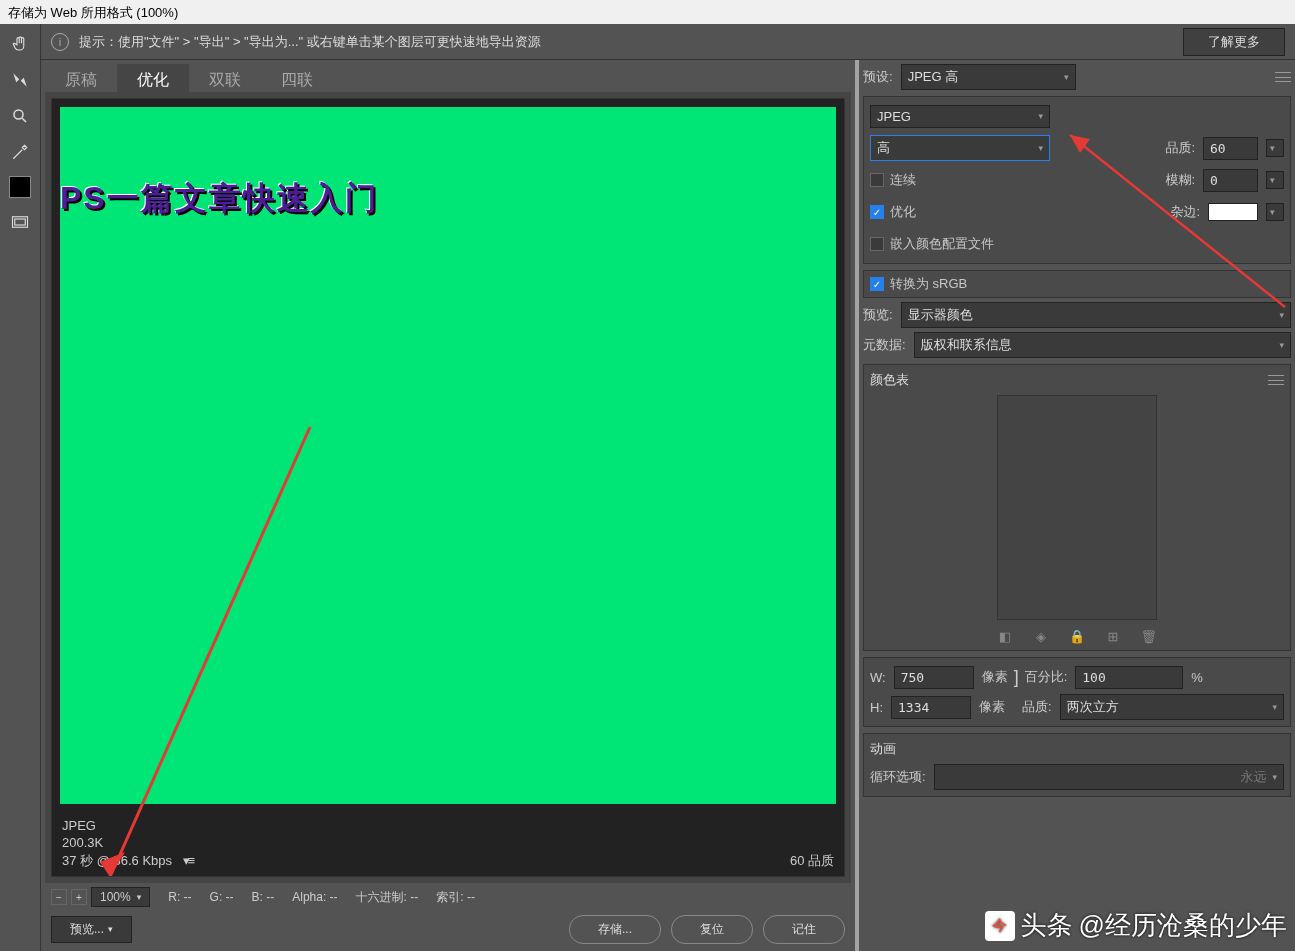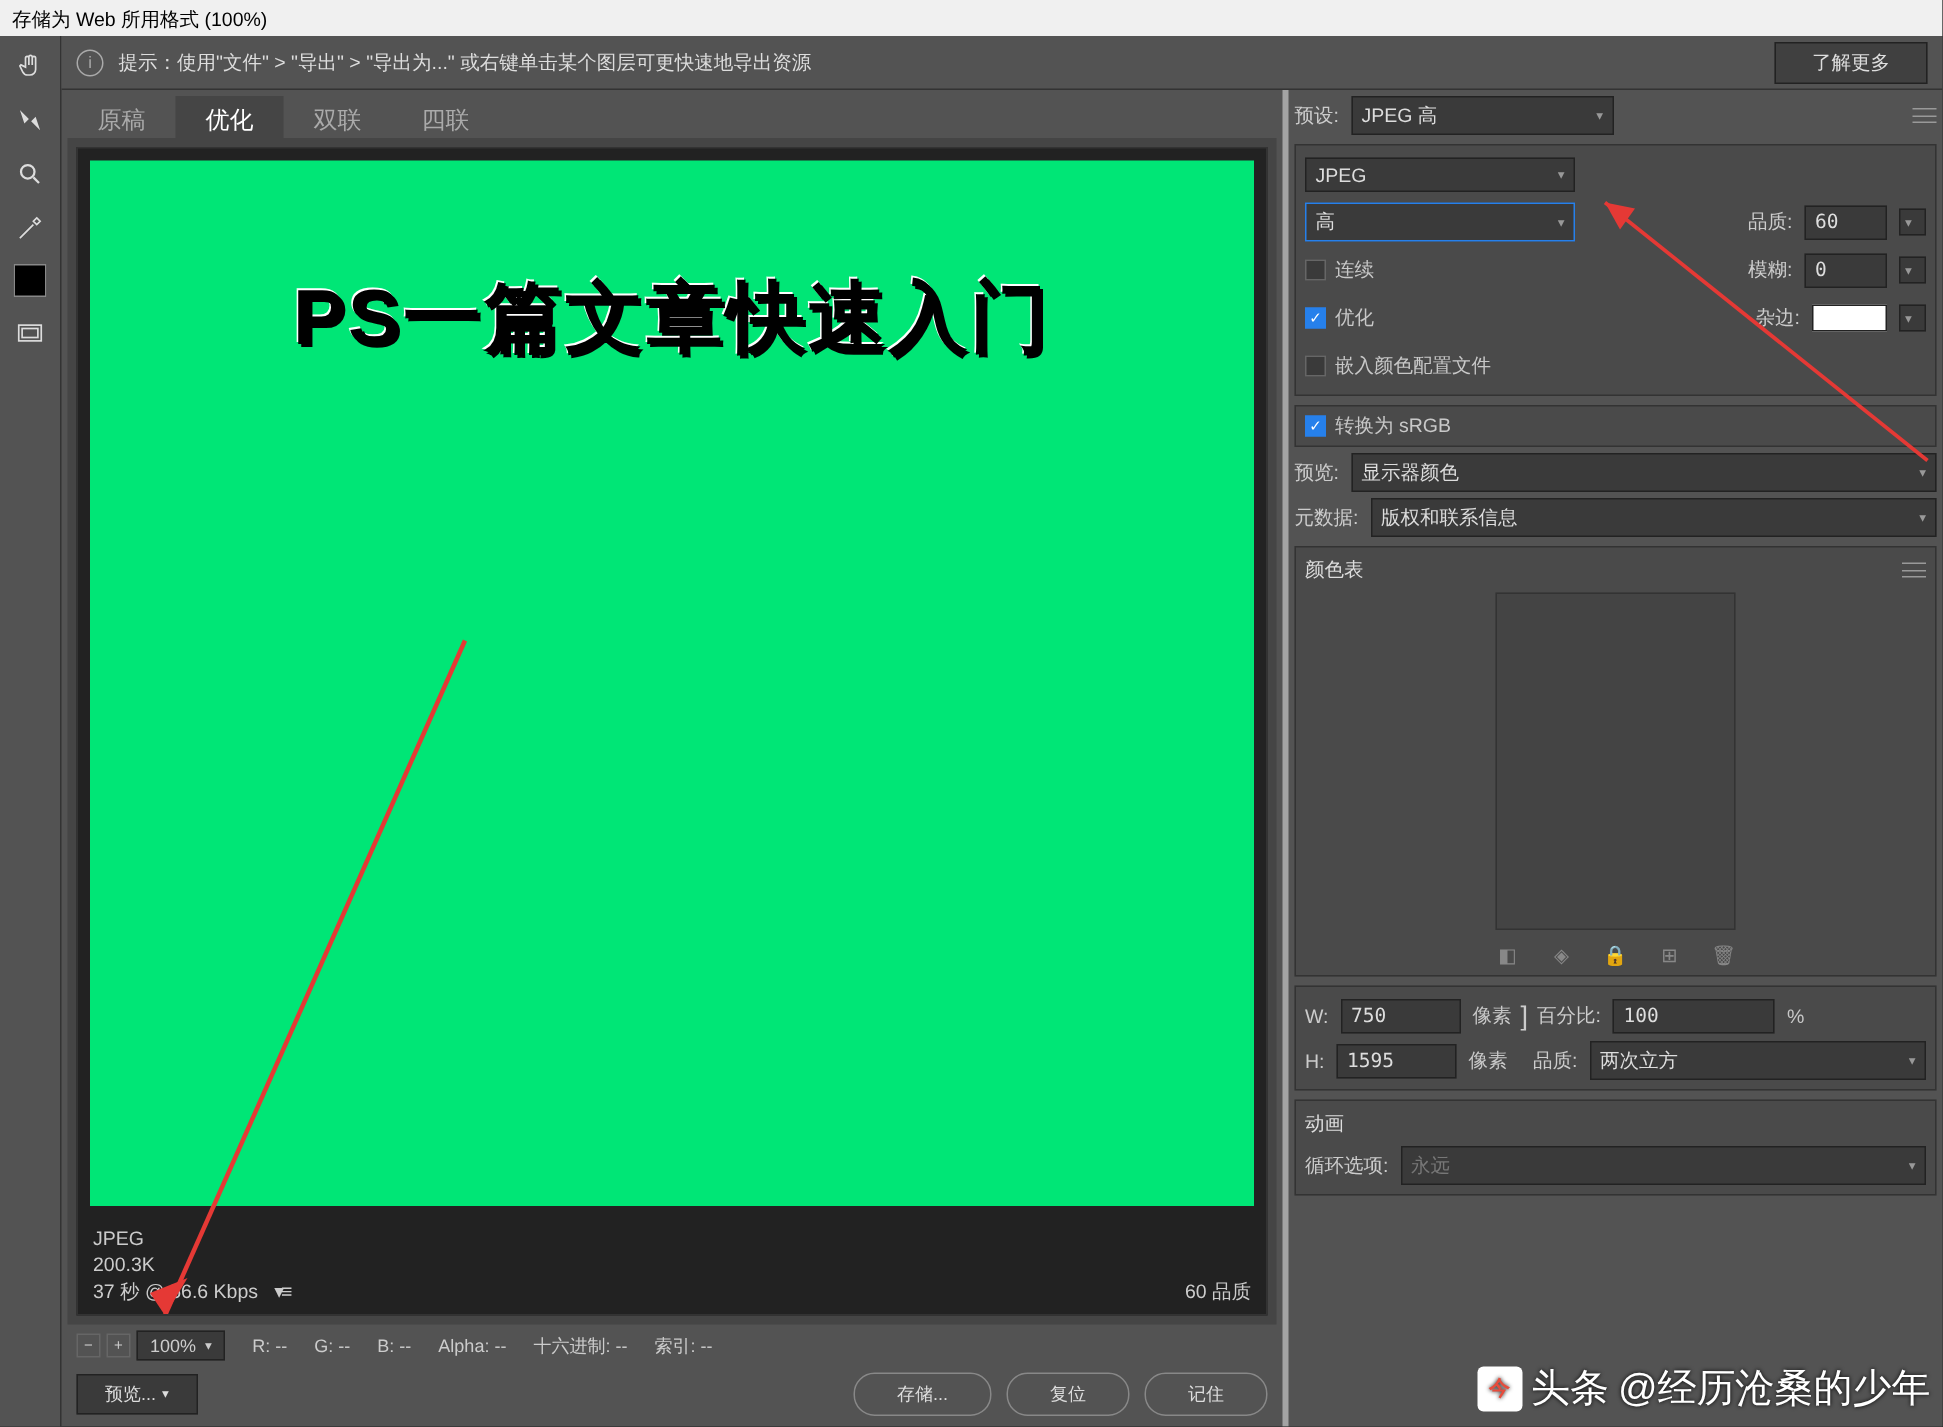--- a/index.html
+++ b/index.html
@@ -15,21 +15,21 @@
 .tipbar .tiptext { flex: 1; color: #ddd; font-size: 13px; }
 .tipbar .learnmore { background: #404040; border: 1px solid #222; padding: 4px 24px; color: #ddd; cursor: pointer; font-size: 13px; }
 .previewwrap { flex: 1; display: flex; }
 .previewarea { flex: 1; display: flex; flex-direction: column; padding: 4px; }
 .tabs { display: flex; height: 28px; }
 .tab { padding: 6px 20px; color: #aaa; cursor: pointer; font-size: 16px; }
 .tab.active { background: #454545; color: #fff; }
 .canvaswrap { flex: 1; background: #454545; padding: 6px; display: flex; flex-direction: column; }
 .canvas { flex: 1; background: #222; border: 1px solid #333; display: flex; flex-direction: column; position: relative; overflow: hidden; }
 .image { flex: 1; margin: 8px; background: #00e676; position: relative; }
-.image .headline { color: #000000; font-size: 52px; font-weight: bold; text-align: center; padding-top: 70px; text-shadow: 2px 2px 0 #000, -1px -1px 0 #fff; letter-spacing: 2px; }
+.image .headline { color: #4c1d95; font-size: 32px; font-weight: bold; text-align: left; padding-top: 70px; text-shadow: 2px 2px 0 #000, -1px -1px 0 #fff; letter-spacing: 2px; }
 .image svg.arrow { position: absolute; }
 .meta { padding: 6px 10px; color: #ccc; font-size: 13px; display: flex; justify-content: space-between; font-family: monospace; }
 .meta .left { display: flex; flex-direction: column; gap: 2px; }
 .meta .right { align-self: flex-end; }
 .bottombar { height: 28px; display: flex; align-items: center; padding: 0 6px; gap: 18px; font-family: monospace; font-size: 12px; color: #ccc; }
 .bottombar .zoom { display: flex; align-items: center; gap: 4px; }
 .bottombar .zoom .btn { width: 16px; height: 16px; border: 1px solid #666; display: flex; align-items: center; justify-content: center; font-size: 10px; cursor: pointer; }
 .bottombar .sel { background: #3a3a3a; border: 1px solid #222; padding: 2px 8px; display: flex; align-items: center; gap: 6px; }
 .footerbar { height: 36px; display: flex; align-items: center; padding: 0 6px; gap: 10px; }
 .footerbar .prevbtn { background: #3a3a3a; border: 1px solid #222; padding: 4px 18px; color: #ddd; cursor: pointer; display: flex; align-items: center; gap: 4px; }
@@ -46,21 +46,21 @@
 .chk .box { width: 14px; height: 14px; border: 1px solid #666; background: #3a3a3a; display: flex; align-items: center; justify-content: center; font-size: 10px; color: #fff; }
 .chk .box.on { background: #2680eb; border-color: #2680eb; }
 .section { border: 1px solid #333; background: #4a4a4a; padding: 6px; margin-top: 2px; }
 .section .hdr { display: flex; align-items: center; justify-content: space-between; color: #ddd; margin-bottom: 6px; }
 .menuicon { width: 16px; height: 10px; display: flex; flex-direction: column; justify-content: space-between; cursor: pointer; }
 .menuicon span { height: 1px; background: #999; }
 .colortable { width: 160px; height: 225px; border: 1px solid #333; background: #444; margin: 0 auto; }
 .ctactions { display: flex; justify-content: center; gap: 20px; margin-top: 8px; color: #888; }
 .ctactions span { cursor: pointer; width: 16px; height: 16px; display: flex; align-items: center; justify-content: center; }
 .swatchwhite { width: 50px; height: 18px; background: #fff; border: 1px solid #222; }
-.disabled { color: #777; }
+.disabled { color: #777; justify-content: flex-end; }
 .watermark { position: absolute; right: 8px; bottom: 8px; display: flex; align-items: center; gap: 6px; font-size: 26px; color: #fff; font-weight: 500; text-shadow: 0 0 3px #000; z-index: 999; }
 .watermark .logo { width: 30px; height: 30px; background: #fff; color: #e74c3c; border-radius: 4px; display: flex; align-items: center; justify-content: center; font-size: 14px; font-weight: bold; }
 .linkicon { font-size: 18px; color: #ccc; }
 svg.redarrow { pointer-events: none; }
 </style>
 </head>
 <body>
 
 <div class="titlebar">存储为 Web 所用格式 (100%)</div>
 
@@ -274,21 +274,21 @@
             <label>W:</label>
             <div class="inp" style="width:80px">750</div>
             <span>像素</span>
             <span class="linkicon" style="margin:0 -2px">]</span>
             <label>百分比:</label>
             <div class="inp" style="width:108px">100</div>
             <span>%</span>
           </div>
           <div class="row" style="margin-top:4px">
             <label>H:</label>
-            <div class="inp" style="width:80px">1595</div>
+            <div class="inp" style="width:80px">1334</div>
             <span>像素</span>
             <span class="linkicon" style="margin:0 -2px;visibility:hidden">]</span>
             <label>品质:</label>
             <div class="sel2" style="flex:1">
                 <span>两次立方</span>
                 <span class="caret">▾</span>
               </div>
           </div>
         </div>
 

